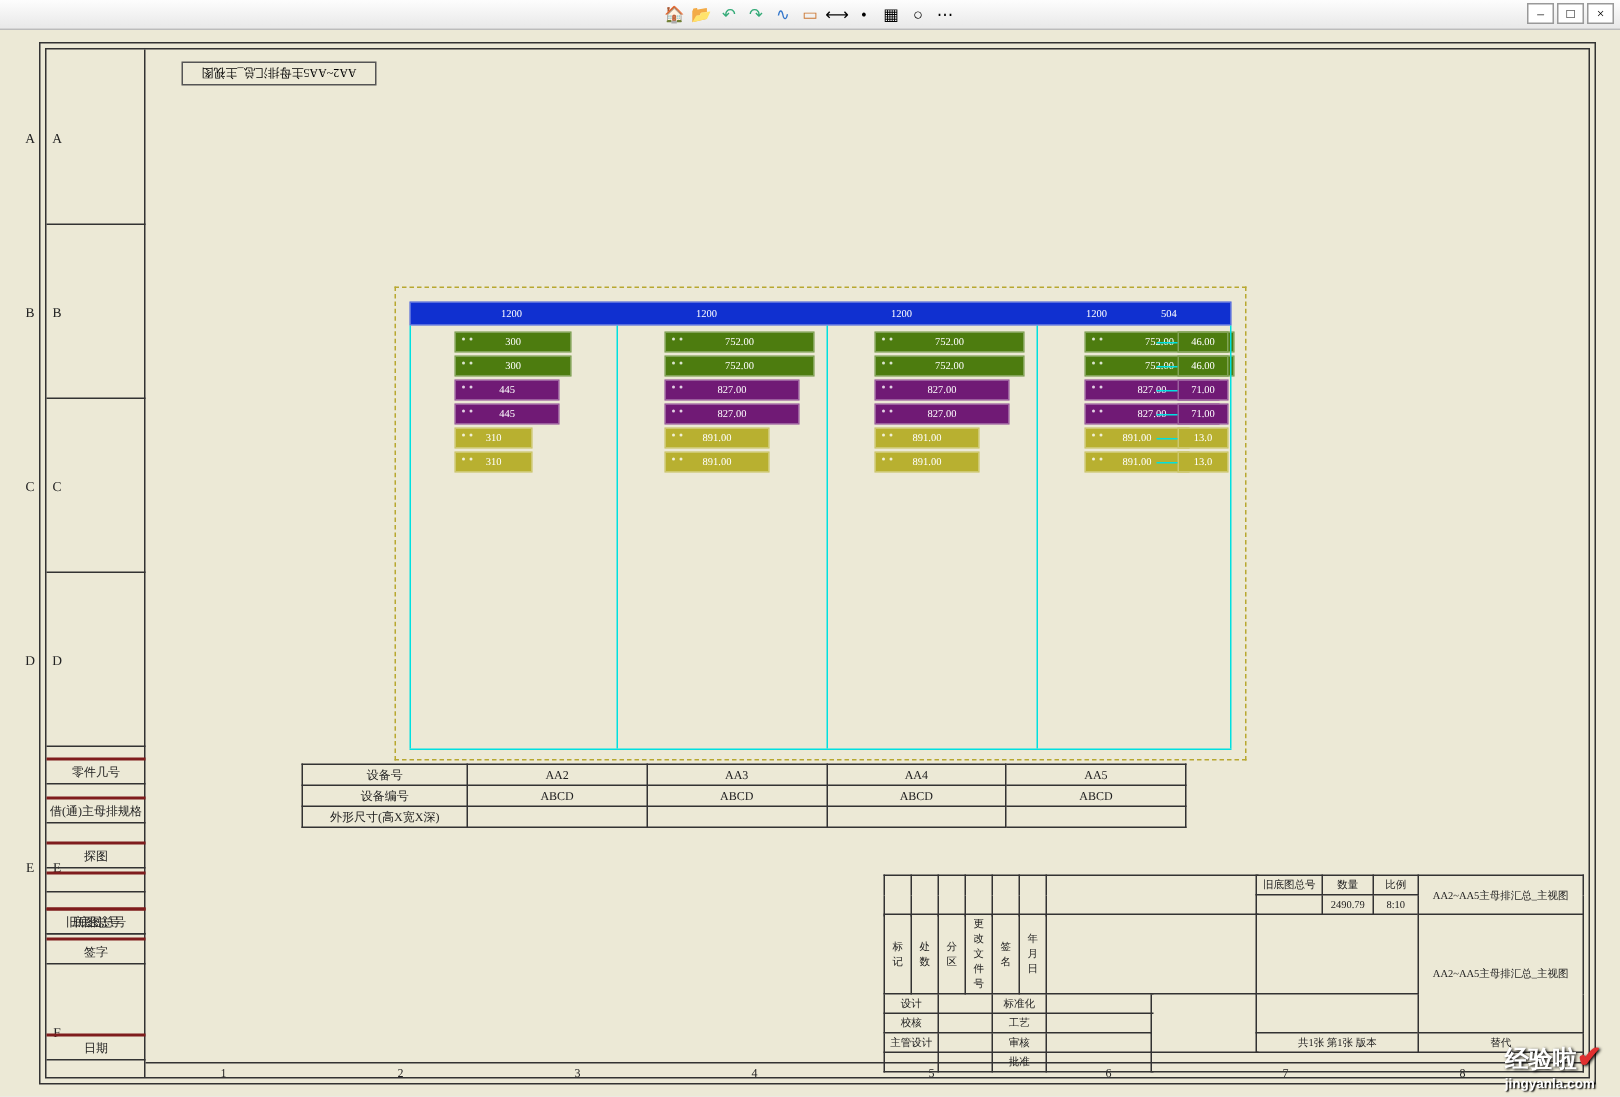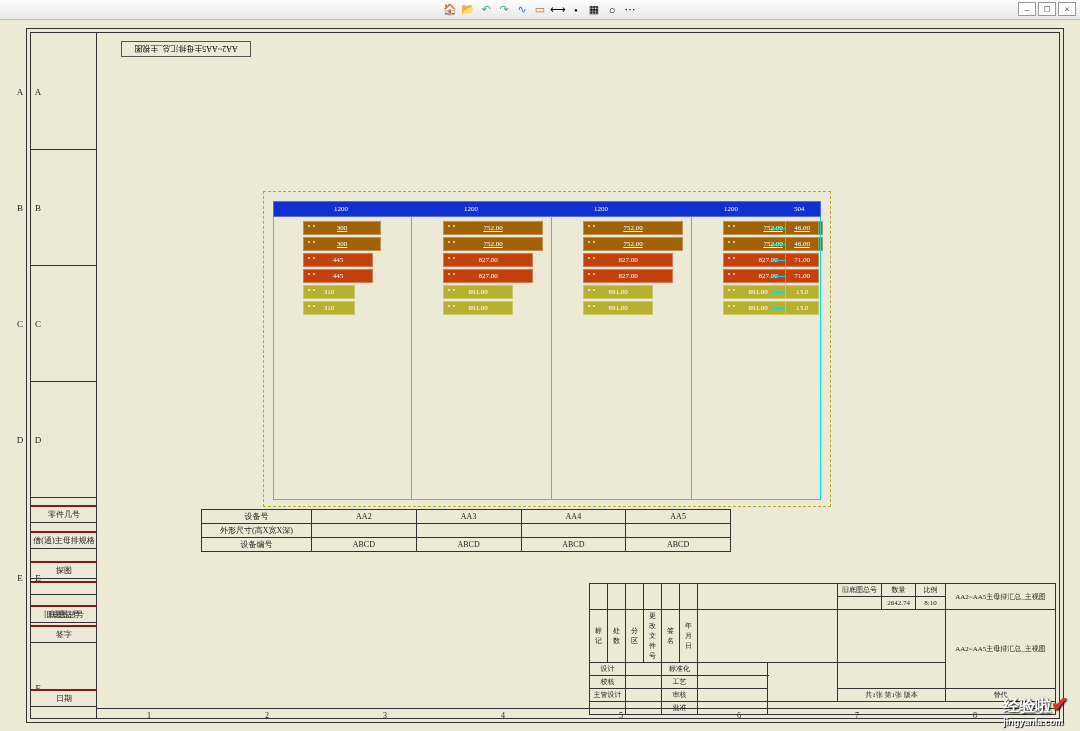--- a/index.html
+++ b/index.html
@@ -16,22 +16,22 @@
 .row-lbl{position:absolute;left:0;width:14px;text-align:center;font-size:9px;color:#222;}
 .row-sep{position:absolute;left:0;right:0;height:0;border-top:1px solid #333;}
 .side-box{position:absolute;left:0;width:66px;height:18px;border-top:2px solid #7f1d1d;border-bottom:1px solid #333;display:flex;align-items:center;justify-content:center;font-size:8px;color:#222;}
 .bot-ruler{position:absolute;bottom:0;left:66px;right:0;height:10px;border-top:1px solid #333;}
 .col-num{position:absolute;bottom:-2px;font-size:8px;color:#222;}
 .tab{position:absolute;top:8px;left:90px;width:130px;height:16px;border:1px solid #555;background:#ece9d6;display:flex;align-items:center;justify-content:center;font-size:8px;transform:rotate(180deg);}
 .dash-box{position:absolute;border:1px dashed #b8a830;}
 .draw{position:absolute;}
 .bar{position:absolute;height:14px;display:flex;align-items:center;justify-content:center;color:#fff;font-size:7px;border:1px solid rgba(255,255,255,0.3);}
 .blue{background:#1030d0;}
-.red{background:#a16207;text-decoration:underline;}
-.green{background:#c2410c;}
+.red{background:#4d7c0f;}
+.green{background:#701a75;}
 .olive{background:#b8b030;}
 .dots{position:absolute;display:flex;gap:3px;}
 .dot{width:2px;height:2px;border-radius:50%;background:rgba(255,255,255,0.8);}
 .cyan-line{position:absolute;background:#00e0e0;}
 .tbl{position:absolute;border-collapse:collapse;font-size:8px;}
 .tbl td,.tbl th{border:1px solid #333;padding:1px 4px;text-align:center;color:#222;height:14px;}
 .title-block{position:absolute;right:3px;bottom:3px;}
 .tb-tbl{border-collapse:collapse;font-size:7px;}
 .tb-tbl td{border:1px solid #333;padding:1px 3px;text-align:center;color:#222;height:13px;}
 .watermark{position:absolute;right:12px;bottom:4px;color:#fff;font-size:16px;font-weight:bold;text-shadow:1px 1px 2px #000;font-family:sans-serif;}
@@ -108,21 +108,21 @@
 
         <div class="dash-box" style="top:158px;left:232px;width:568px;height:316px"></div>
 
         <div class="draw" style="top:168px;left:242px;width:548px;height:300px">
 
           <div class="bar blue" style="top:0;left:0;width:548px;height:16px">
             <span style="position:absolute;left:60px">1200</span>
             <span style="position:absolute;left:190px">1200</span>
             <span style="position:absolute;left:320px">1200</span>
             <span style="position:absolute;left:450px">1200</span>
-            <span style="position:absolute;left:520px">504</span>
+            <span style="position:absolute;left:500px">504</span>
           </div>
 
           <div id="bar-cols">
               <div class="bar red" style="top: 20px; left: 30px; width: 78px;">300<div class="dots" style="left: 4px; top: 3px;">
                   <div class="dot"></div>
                   <div class="dot"></div>
                 </div></div>
               <div class="bar red" style="top: 36px; left: 30px; width: 78px;">300<div class="dots" style="left: 4px; top: 3px;">
                   <div class="dot"></div>
                   <div class="dot"></div>
@@ -233,42 +233,42 @@
             </div>
 
           <div class="cyan-line" style="top:16px;left:0;width:1px;height:282px"></div>
           <div class="cyan-line" style="top:16px;left:138px;width:1px;height:282px"></div>
           <div class="cyan-line" style="top:16px;left:278px;width:1px;height:282px"></div>
           <div class="cyan-line" style="top:16px;left:418px;width:1px;height:282px"></div>
           <div class="cyan-line" style="top:16px;left:547px;width:1px;height:282px"></div>
           <div class="cyan-line" style="top:298px;left:0;width:548px;height:1px"></div>
         </div>
 
-        <table class="tbl" style="top:476px;left:170px;width:530px">
+        <table class="tbl" style="top:476px;left:170px;width:590px">
           <tbody>
               <tr>
             <td style="width:110px">设备号</td>
             <td>AA2</td>
             <td>AA3</td>
             <td>AA4</td>
             <td>AA5</td>
           </tr>
           <tr>
+            <td>设备编号</td>
+            <td>ABCD</td>
+            <td>ABCD</td>
+            <td>ABCD</td>
+            <td>ABCD</td>
+          </tr>
+          <tr>
             <td>外形尺寸(高X宽X深)</td>
             <td></td>
             <td></td>
             <td></td>
             <td></td>
-          </tr>
-          <tr>
-            <td>设备编号</td>
-            <td>ABCD</td>
-            <td>ABCD</td>
-            <td>ABCD</td>
-            <td>ABCD</td>
           </tr>
         </tbody>
           </table>
 
         <div class="title-block">
           <table class="tb-tbl">
             <tbody>
                 <tr>
               <td rowspan="3" style="width:18px"></td>
                   <td rowspan="3" style="width:18px"></td>
@@ -277,21 +277,21 @@
                   <td rowspan="3" style="width:18px"></td>
                   <td rowspan="3" style="width:18px"></td>
               <td colspan="6" rowspan="3" style="width:140px"></td>
               <td style="width:44px">旧底图总号</td>
               <td style="width:34px">数量</td>
               <td style="width:30px">比例</td>
               <td rowspan="2" style="width:110px">AA2~AA5主母排汇总_主视图</td>
             </tr>
             <tr>
               <td></td>
-              <td>2642.74</td>
+              <td>2490.79</td>
               <td>8:10</td>
             </tr>
             <tr>
               <td colspan="3" rowspan="2"></td>
               <td rowspan="4">AA2~AA5主母排汇总_主视图</td>
             </tr>
             <tr>
               <td>标记</td>
               <td>处数</td>
               <td>分区</td>

